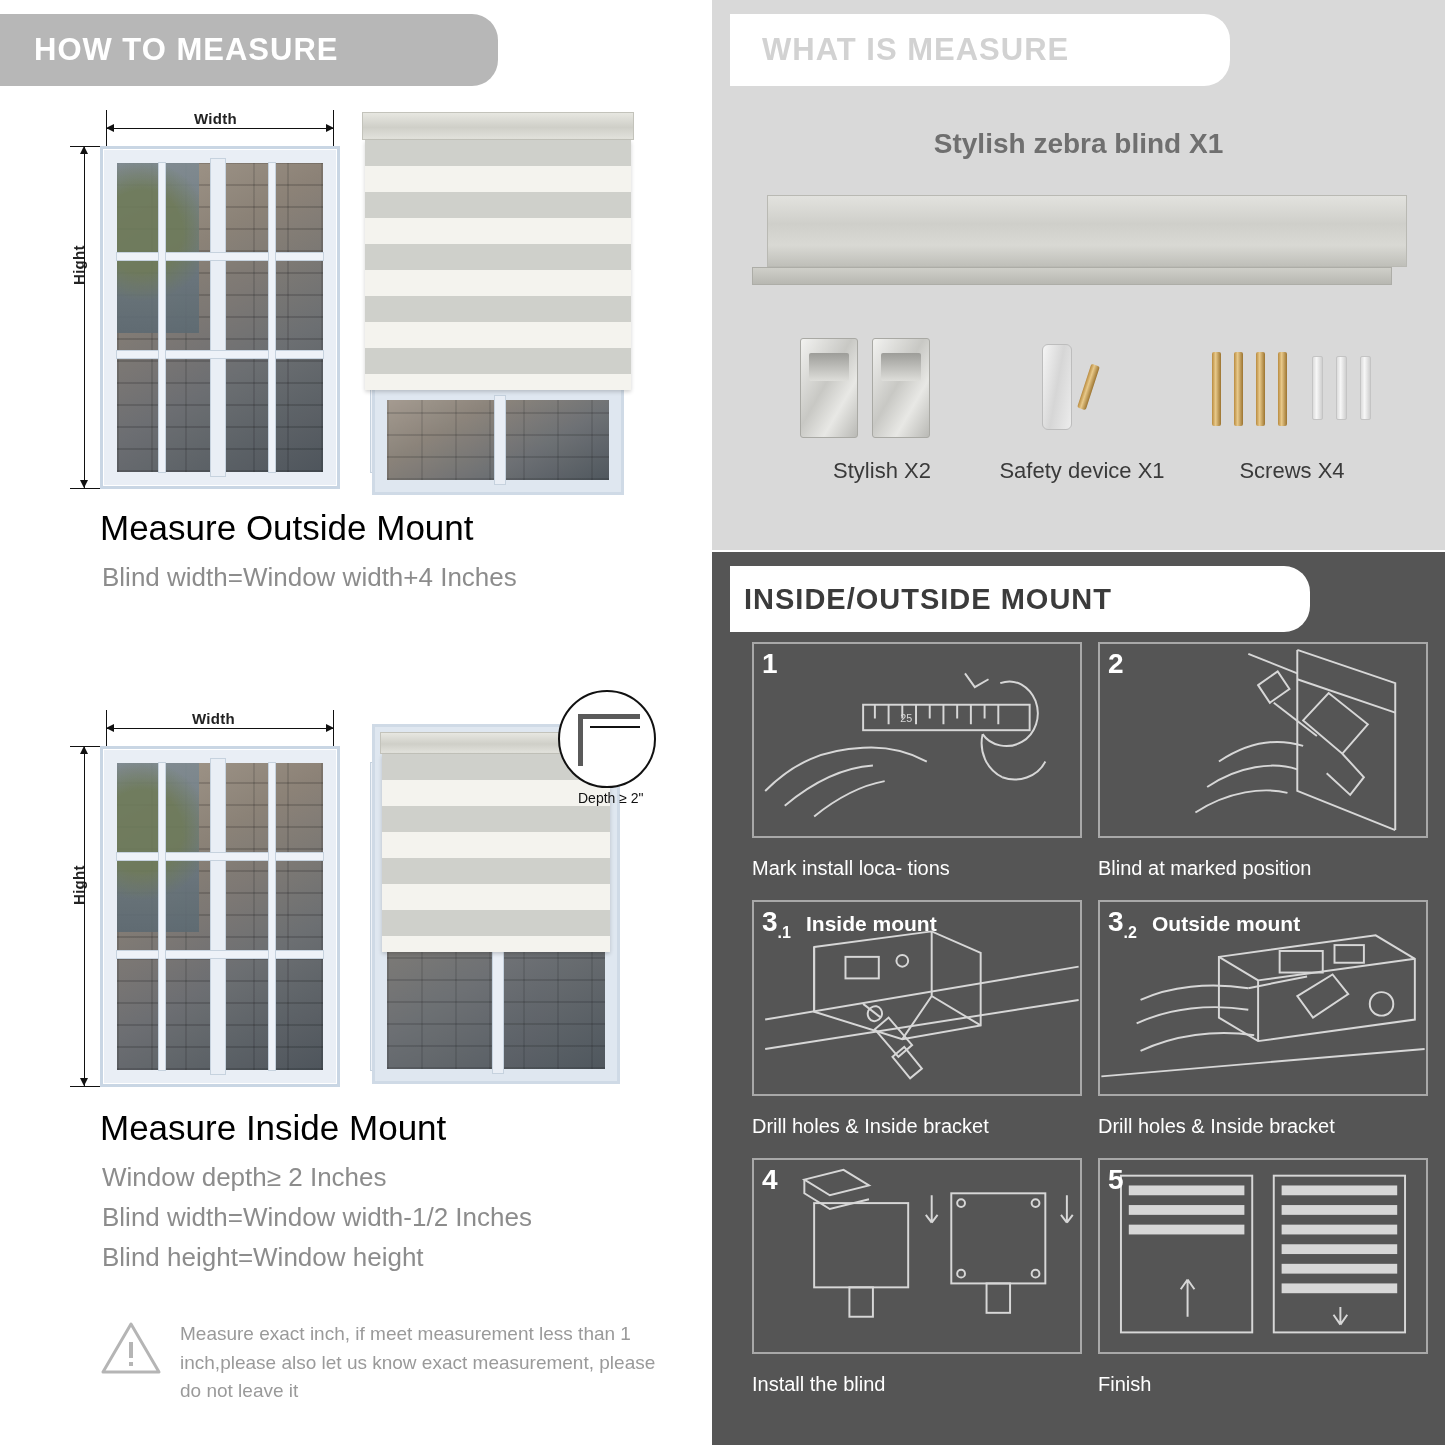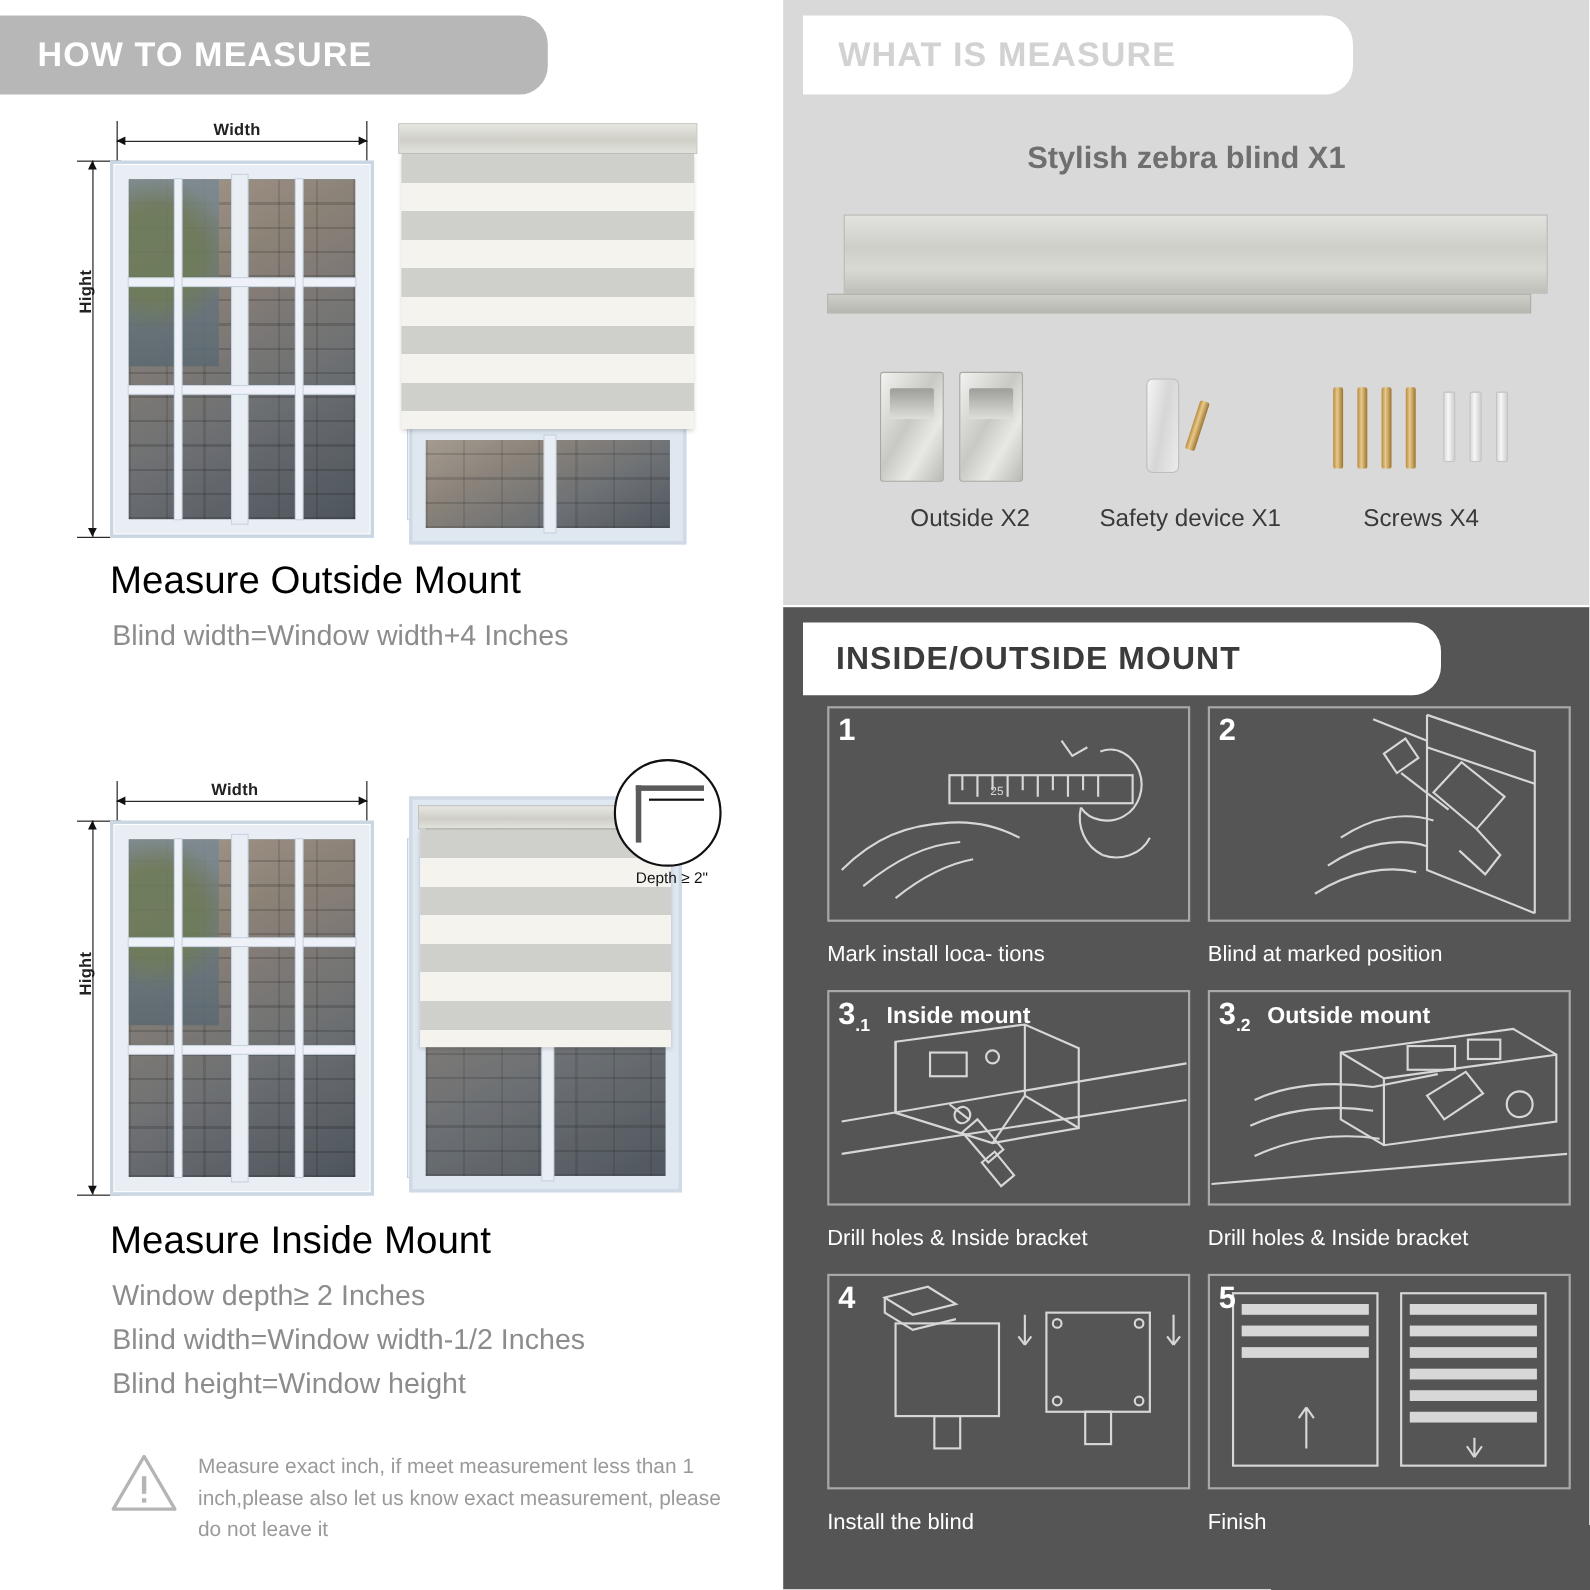--- a/index.html
+++ b/index.html
@@ -322,21 +322,21 @@
     position: absolute;
     left: 18px; top: 14px;
     width: 580px; height: 66px;
     background: #ffffff;
     color: #3b3b3b;
     font-size: 29px;
     font-weight: bold;
     letter-spacing: 1px;
     border-radius: 0 26px 26px 0;
     display: flex; align-items: center;
-    padding-left: 30px;
+    padding-left: 14px;
     box-sizing: border-box;
   }
   .step {
     position: absolute;
     box-sizing: border-box;
   }
   .step-img {
     position: absolute;
     left: 0; top: 0;
     width: 100%;
@@ -492,21 +492,21 @@
 
       <div class="included-title-sub">Stylish zebra blind X1</div>
 
       <div class="headrail"></div>
       <div class="headrail-lip"></div>
 
       <div class="parts-row">
 
         <div class="bracket" style="left:88px; top:8px;"></div>
         <div class="bracket" style="left:160px; top:8px;"></div>
-        <div class="part-label" style="left:50px; top:128px; width:240px;">Outside X2</div>
+        <div class="part-label" style="left:50px; top:128px; width:240px;">Stylish X2</div>
 
         <div class="safety" style="left:330px; top:14px;"></div>
         <div class="screw" style="left:372px; top:34px; height:46px; transform:rotate(18deg);"></div>
         <div class="part-label" style="left:250px; top:128px; width:240px;">Safety device X1</div>
 
         <div class="screw" style="left:500px; top:22px; height:74px;"></div>
         <div class="screw" style="left:522px; top:22px; height:74px;"></div>
         <div class="screw" style="left:544px; top:22px; height:74px;"></div>
         <div class="screw" style="left:566px; top:22px; height:74px;"></div>
         <div class="anchor" style="left:600px; top:26px; height:64px;"></div>

